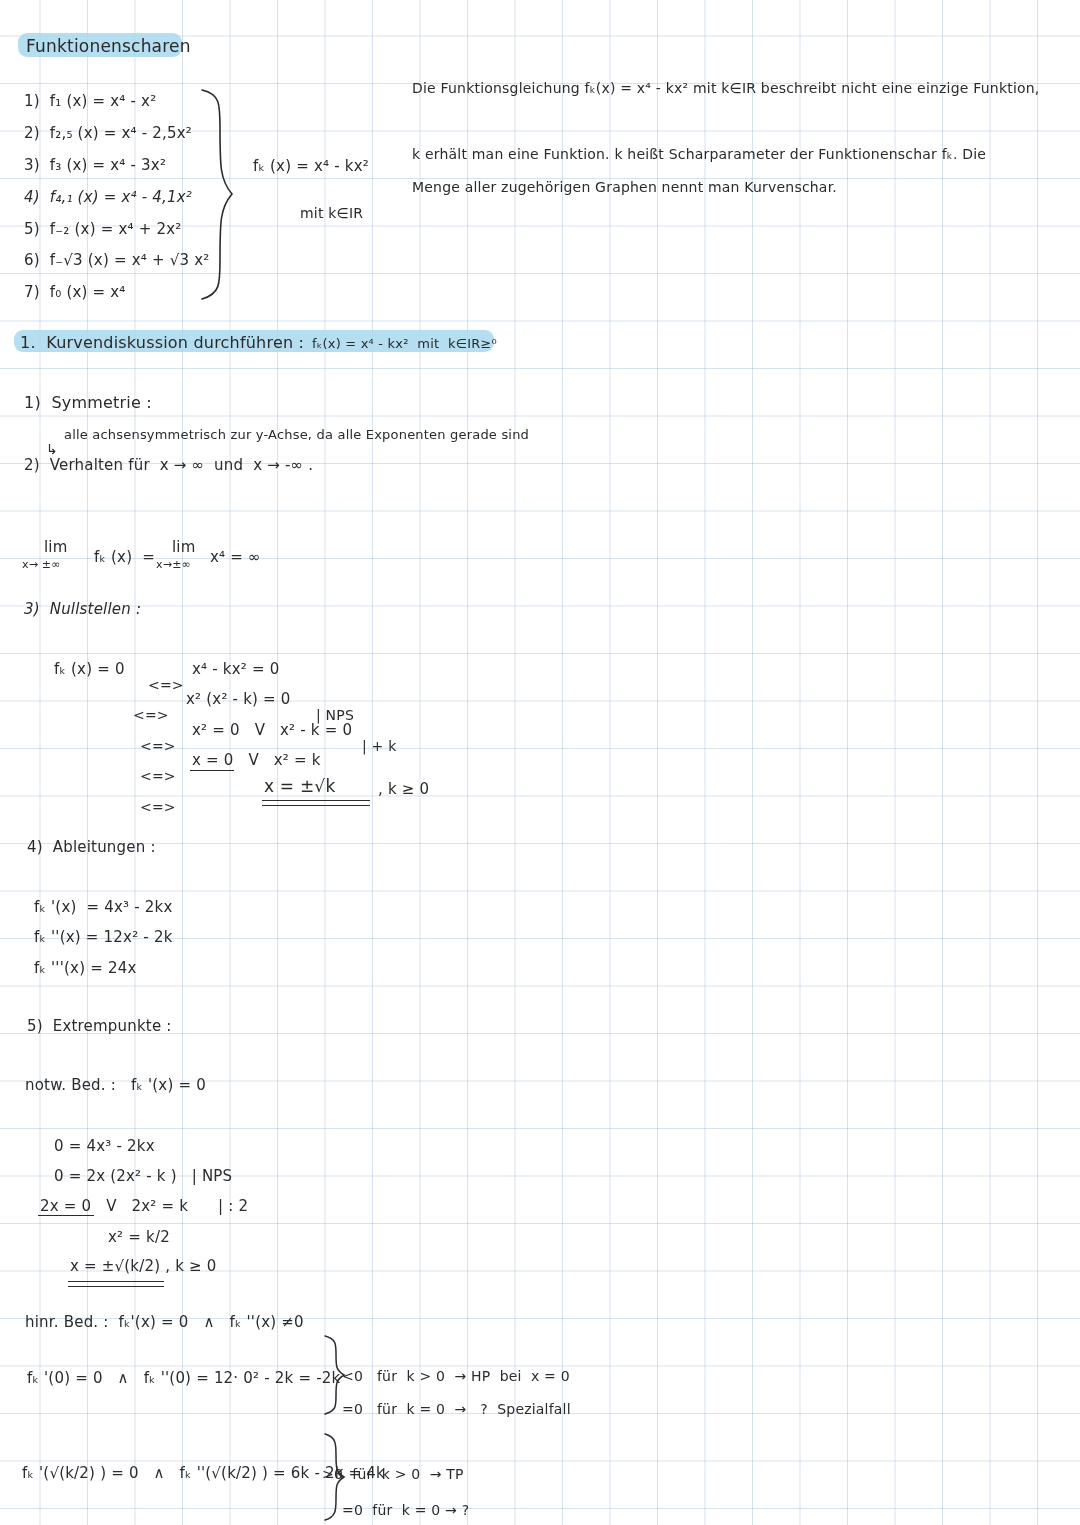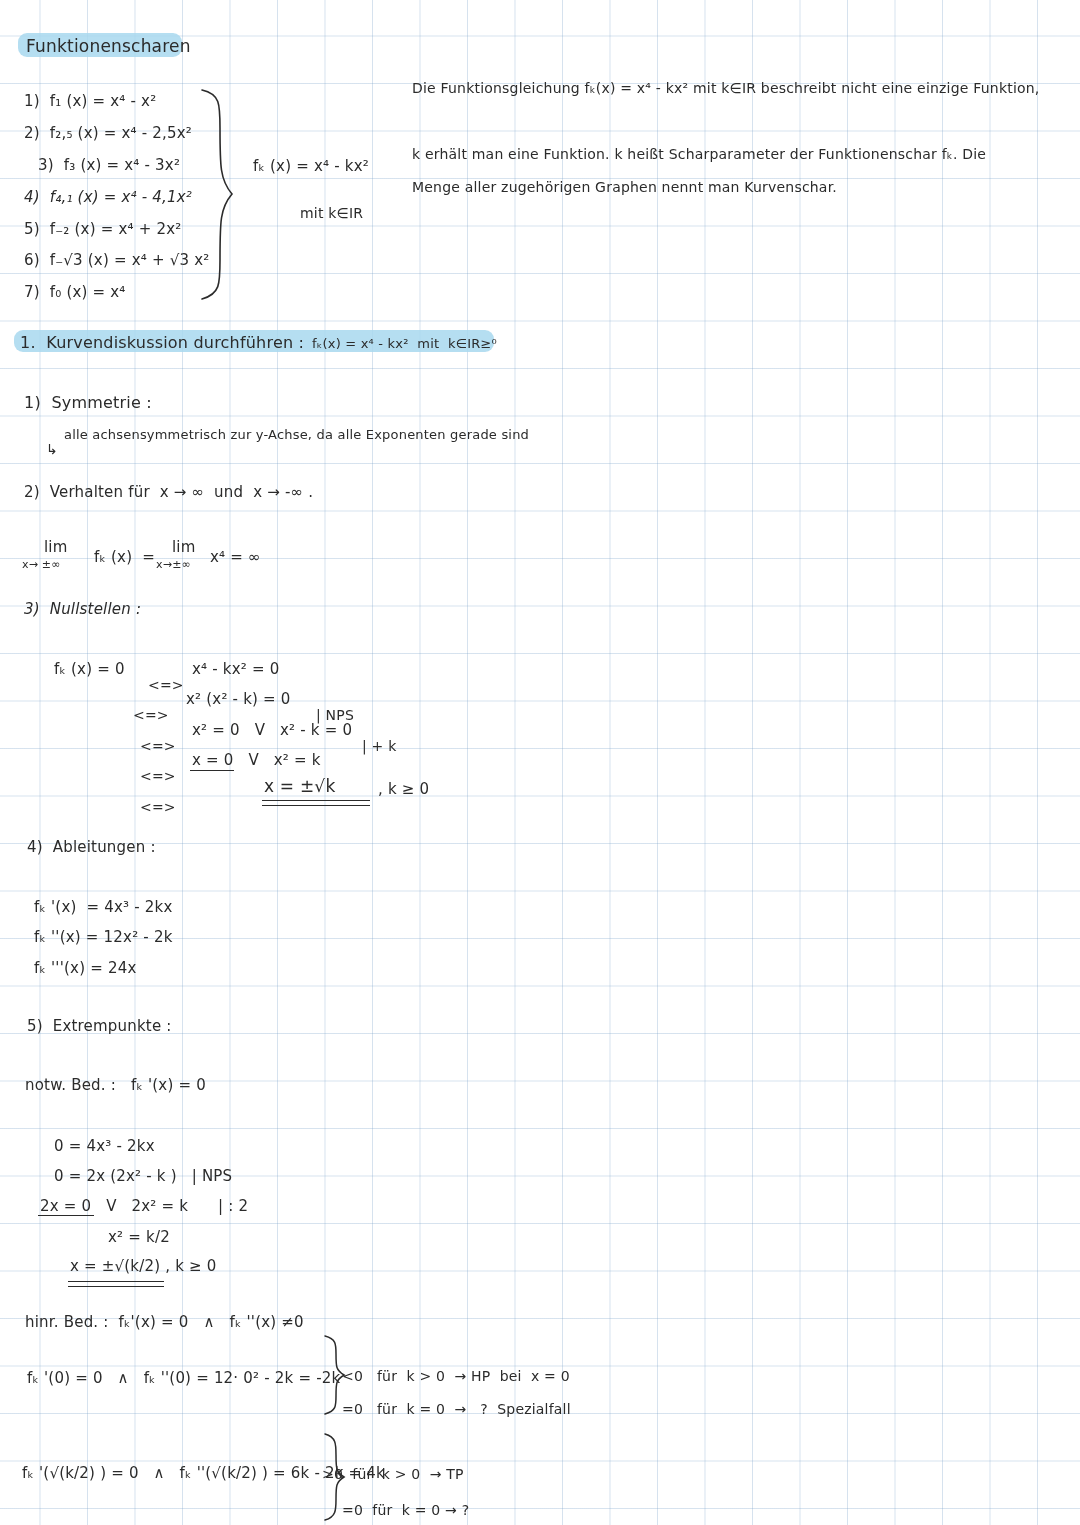--- a/index.html
+++ b/index.html
@@ -69,42 +69,42 @@
 
   <div class="hl" style="left:18px; top:33px; width:164px; height:24px;"></div>
   <div class="tx hand sz17" style="left:26px; top:36px;">Funktionenscharen</div>
 
   <div class="tx hand sz14" style="left:412px; top:64px;">Die Funktionsgleichung fₖ(x) = x⁴ - kx² mit k∈IR beschreibt nicht eine einzige Funktion,</div>
   <div class="tx hand sz14" style="left:412px; top:130px;">k erhält man eine Funktion. k heißt Scharparameter der Funktionenschar fₖ. Die</div>
   <div class="tx hand sz14" style="left:412px; top:163px;">Menge aller zugehörigen Graphen nennt man Kurvenschar.</div>
 
   <div class="tx hand sz15" style="left:24px; top:92px;">1)  f₁ (x) = x⁴ - x²</div>
   <div class="tx hand sz15" style="left:24px; top:124px;">2)  f₂,₅ (x) = x⁴ - 2,5x²</div>
-  <div class="tx hand sz15" style="left:38px; top:156px;">3)  f₃ (x) = x⁴ - 3x²</div>
+  <div class="tx hand sz15" style="left:24px; top:156px;">3)  f₃ (x) = x⁴ - 3x²</div>
   <div class="tx hand sz15" style="left:24px; top:188px;font-style:italic;">4)  f₄,₁ (x) = x⁴ - 4,1x²</div>
   <div class="tx hand sz15" style="left:24px; top:220px;">5)  f₋₂ (x) = x⁴ + 2x²</div>
   <div class="tx hand sz15" style="left:24px; top:251px;">6)  f₋√3 (x) = x⁴ + √3 x²</div>
   <div class="tx hand sz15" style="left:24px; top:283px;">7)  f₀ (x) = x⁴</div>
 
   <svg class="brace" style="left:198px; top:88px;" width="40" height="215" viewBox="0 0 40 215">
     <path d="M4,2 C22,6 22,16 22,40 C22,78 22,92 34,106 C22,120 22,134 22,172 C22,196 22,206 4,211" fill="none" stroke="#2b2b2b" stroke-width="1.6" stroke-linecap="round"></path>
   </svg>
 
   <div class="tx hand sz15" style="left:253px; top:157px;">fₖ (x) = x⁴ - kx²</div>
   <div class="tx hand sz14" style="left:300px; top:189px;">mit k∈IR</div>
 
   <div class="hl" style="left:14px; top:330px; width:480px; height:22px;"></div>
   <div class="tx hand sz16" style="left:20px; top:333px;">1.  Kurvendiskussion durchführen :</div>
   <div class="tx hand sz13" style="left:312px; top:336px;">fₖ(x) = x⁴ - kx²  mit  k∈IR≥⁰</div>
 
   <div class="tx hand sz16" style="left:24px; top:393px;">1)  Symmetrie :</div>
   <div class="tx hand sz14" style="left:46px; top:425px;">↳</div>
   <div class="tx hand sz13" style="left:64px; top:427px;">alle achsensymmetrisch zur y-Achse, da alle Exponenten gerade sind</div>
 
-  <div class="tx hand sz15" style="left:24px; top:483px;text-align:center;">2)  Verhalten für  x → ∞  und  x → -∞ .</div>
+  <div class="tx hand sz15" style="left:24px; top:456px;text-align:center;">2)  Verhalten für  x → ∞  und  x → -∞ .</div>
 
   <div class="tx hand sz15" style="left:44px; top:538px;">lim</div>
   <div class="tx hand sz11" style="left:22px; top:558px; font-size:11px;">x→ ±∞</div>
   <div class="tx hand sz15" style="left:94px; top:548px;">fₖ (x)  =</div>
   <div class="tx hand sz15" style="left:172px; top:538px;">lim</div>
   <div class="tx hand sz11" style="left:156px; top:558px; font-size:11px;">x→±∞</div>
   <div class="tx hand sz15" style="left:210px; top:548px;">x⁴ = ∞</div>
 
   <div class="tx hand sz15" style="left:24px; top:600px;font-style:italic;">3)  Nullstellen :</div>
 

